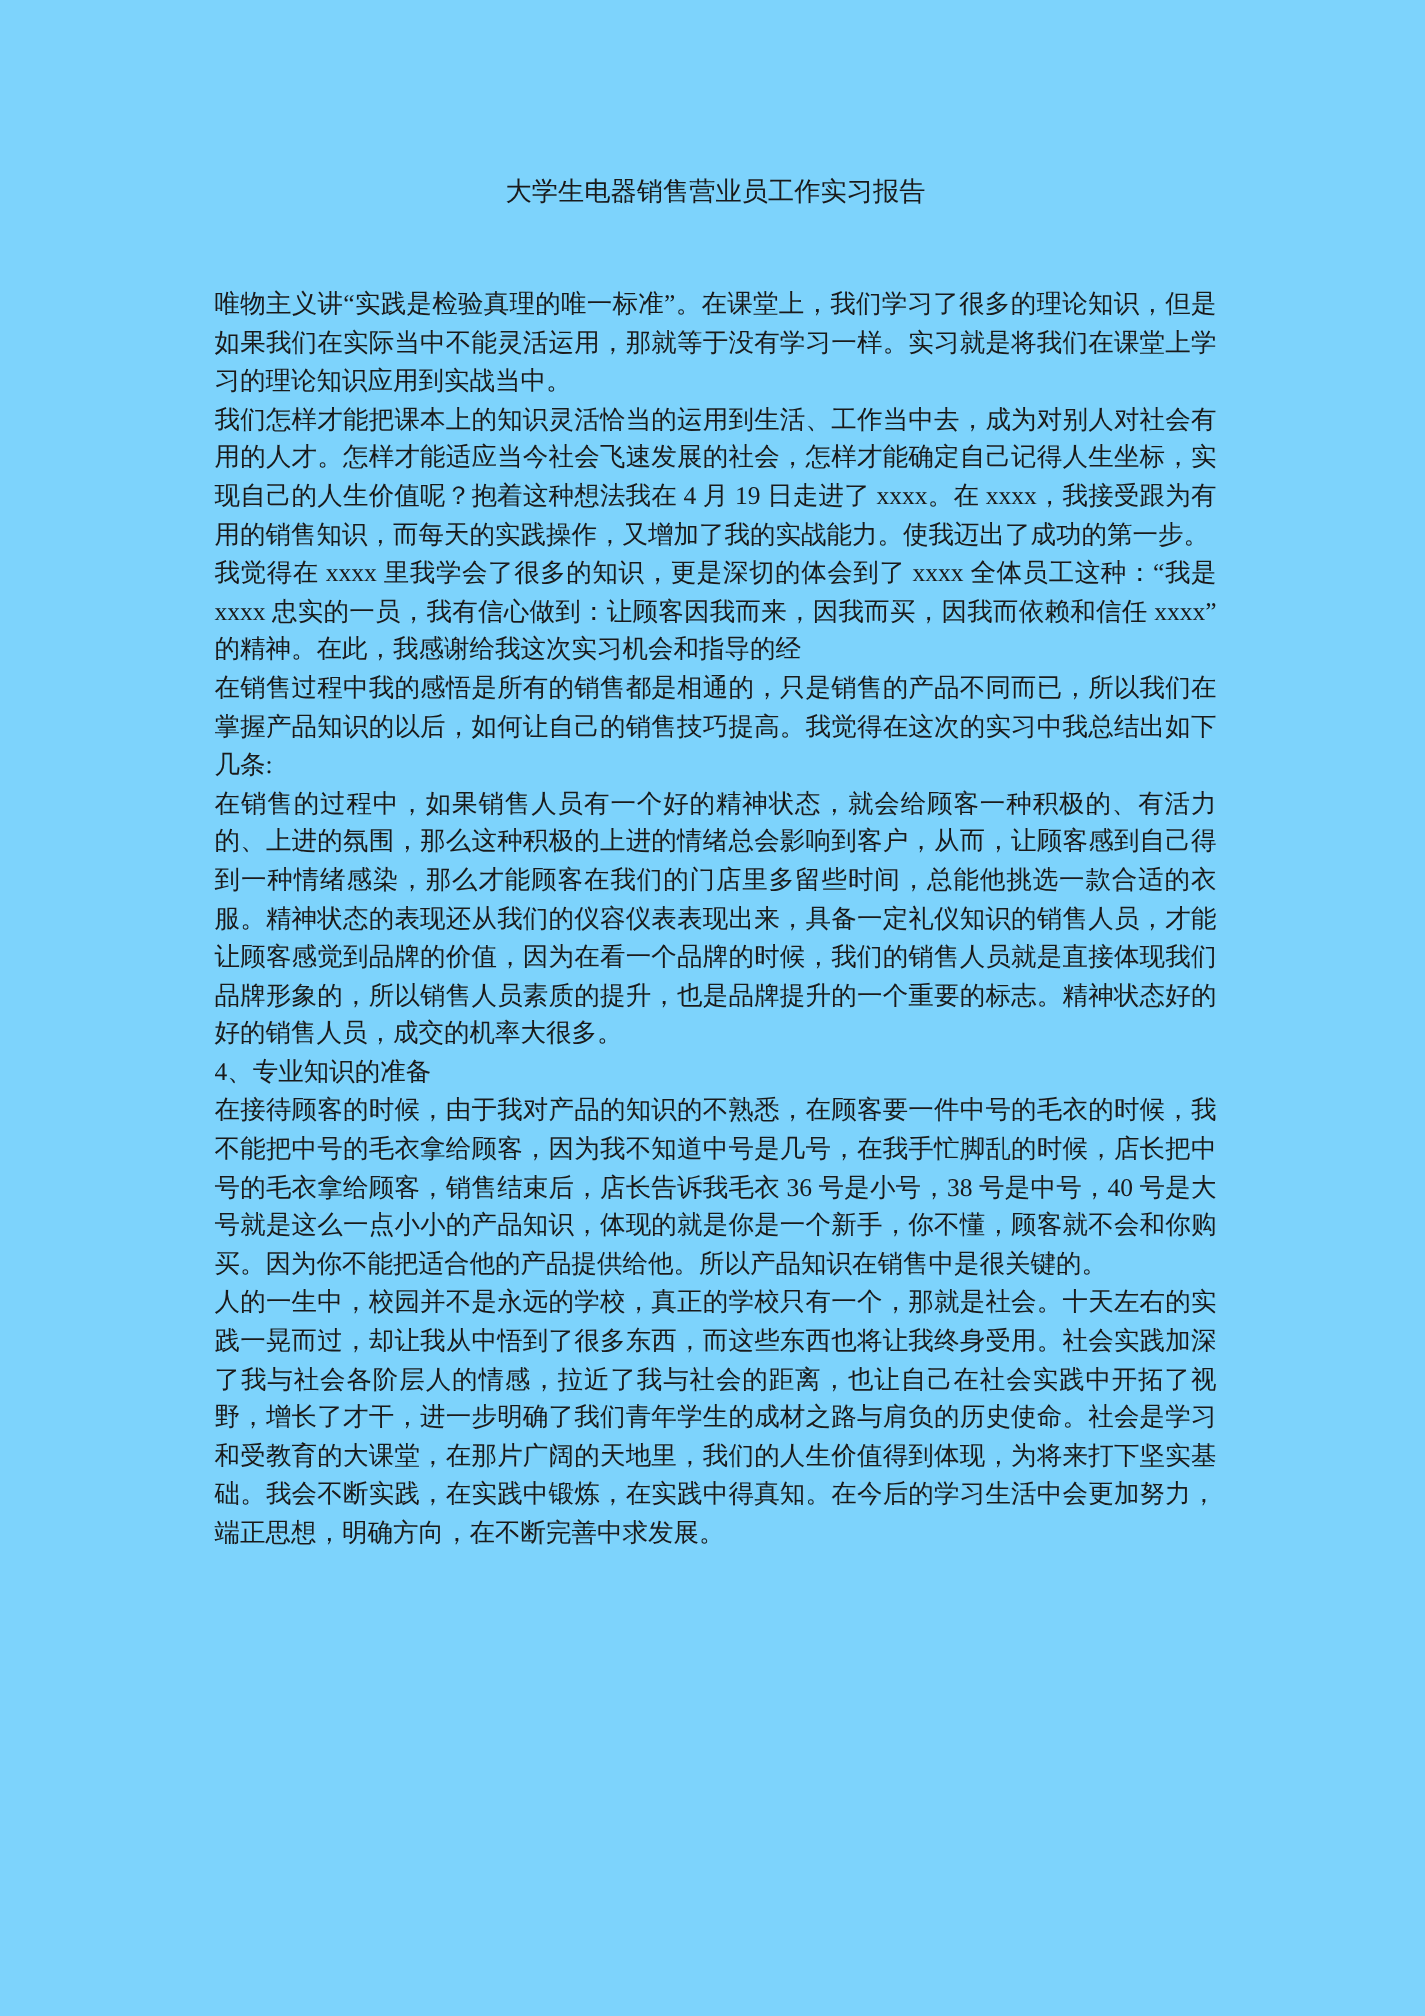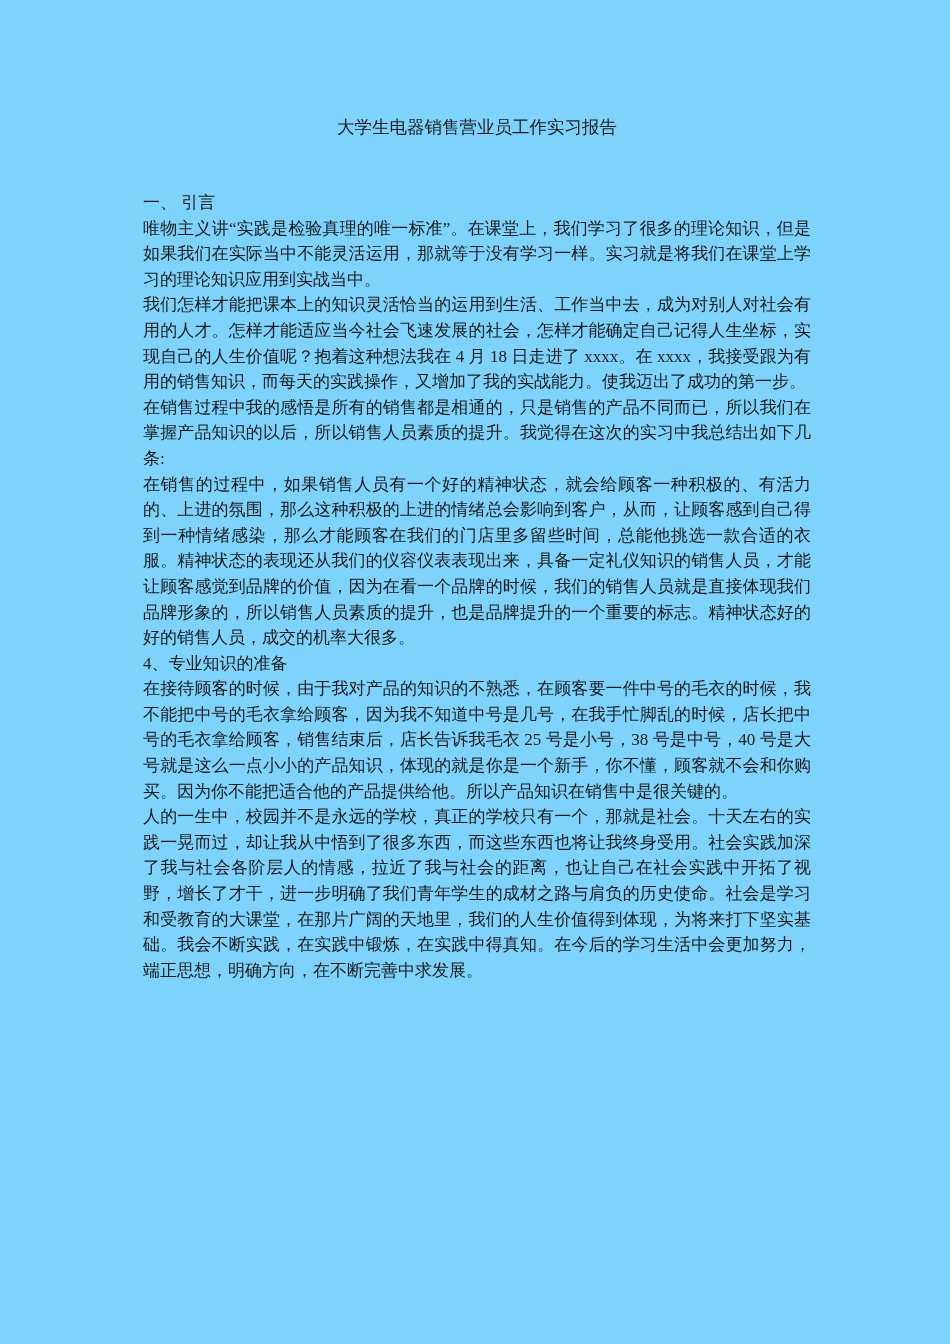--- a/index.html
+++ b/index.html
@@ -43,28 +43,28 @@
   }
 </style>
 </head>
 <body>
 
 <div class="page">
   <div class="content">
 
     <h1 class="doc-title">大学生电器销售营业员工作实习报告</h1>
 
-    <p class="para heading">一、 引言</p>
     <p class="para">唯物主义讲“实践是检验真理的唯一标准”。在课堂上，我们学习了很多的理论知识，但是如果我们在实际当中不能灵活运用，那就等于没有学习一样。实习就是将我们在课堂上学习的理论知识应用到实战当中。</p>
-    <p class="para">我们怎样才能把课本上的知识灵活恰当的运用到生活、工作当中去，成为对别人对社会有用的人才。怎样才能适应当今社会飞速发展的社会，怎样才能确定自己记得人生坐标，实现自己的人生价值呢？抱着这种想法我在 4 月 18 日走进了 xxxx。在 xxxx，我接受跟为有用的销售知识，而每天的实践操作，又增加了我的实战能力。使我迈出了成功的第一步。</p>
+    <p class="para">我们怎样才能把课本上的知识灵活恰当的运用到生活、工作当中去，成为对别人对社会有用的人才。怎样才能适应当今社会飞速发展的社会，怎样才能确定自己记得人生坐标，实现自己的人生价值呢？抱着这种想法我在 4 月 19 日走进了 xxxx。在 xxxx，我接受跟为有用的销售知识，而每天的实践操作，又增加了我的实战能力。使我迈出了成功的第一步。</p>
+    <p class="para">我觉得在 xxxx 里我学会了很多的知识，更是深切的体会到了 xxxx 全体员工这种：“我是 xxxx 忠实的一员，我有信心做到：让顾客因我而来，因我而买，因我而依赖和信任 xxxx” 的精神。在此，我感谢给我这次实习机会和指导的经</p>
 
-    <p class="para">在销售过程中我的感悟是所有的销售都是相通的，只是销售的产品不同而已，所以我们在掌握产品知识的以后，所以销售人员素质的提升。我觉得在这次的实习中我总结出如下几条:</p>
+    <p class="para">在销售过程中我的感悟是所有的销售都是相通的，只是销售的产品不同而已，所以我们在掌握产品知识的以后，如何让自己的销售技巧提高。我觉得在这次的实习中我总结出如下几条:</p>
 
     <p class="para">在销售的过程中，如果销售人员有一个好的精神状态，就会给顾客一种积极的、有活力的、上进的氛围，那么这种积极的上进的情绪总会影响到客户，从而，让顾客感到自己得到一种情绪感染，那么才能顾客在我们的门店里多留些时间，总能他挑选一款合适的衣服。精神状态的表现还从我们的仪容仪表表现出来，具备一定礼仪知识的销售人员，才能让顾客感觉到品牌的价值，因为在看一个品牌的时候，我们的销售人员就是直接体现我们品牌形象的，所以销售人员素质的提升，也是品牌提升的一个重要的标志。精神状态好的好的销售人员，成交的机率大很多。</p>
 
 
     <p class="para heading">4、专业知识的准备</p>
-    <p class="para">在接待顾客的时候，由于我对产品的知识的不熟悉，在顾客要一件中号的毛衣的时候，我不能把中号的毛衣拿给顾客，因为我不知道中号是几号，在我手忙脚乱的时候，店长把中号的毛衣拿给顾客，销售结束后，店长告诉我毛衣 25 号是小号，38 号是中号，40 号是大号就是这么一点小小的产品知识，体现的就是你是一个新手，你不懂，顾客就不会和你购买。因为你不能把适合他的产品提供给他。所以产品知识在销售中是很关键的。</p>
+    <p class="para">在接待顾客的时候，由于我对产品的知识的不熟悉，在顾客要一件中号的毛衣的时候，我不能把中号的毛衣拿给顾客，因为我不知道中号是几号，在我手忙脚乱的时候，店长把中号的毛衣拿给顾客，销售结束后，店长告诉我毛衣 36 号是小号，38 号是中号，40 号是大号就是这么一点小小的产品知识，体现的就是你是一个新手，你不懂，顾客就不会和你购买。因为你不能把适合他的产品提供给他。所以产品知识在销售中是很关键的。</p>
 
     <p class="para">人的一生中，校园并不是永远的学校，真正的学校只有一个，那就是社会。十天左右的实践一晃而过，却让我从中悟到了很多东西，而这些东西也将让我终身受用。社会实践加深了我与社会各阶层人的情感，拉近了我与社会的距离，也让自己在社会实践中开拓了视野，增长了才干，进一步明确了我们青年学生的成材之路与肩负的历史使命。社会是学习和受教育的大课堂，在那片广阔的天地里，我们的人生价值得到体现，为将来打下坚实基础。我会不断实践，在实践中锻炼，在实践中得真知。在今后的学习生活中会更加努力，端正思想，明确方向，在不断完善中求发展。</p>
 
   </div>
 </div>
 
 </body></html>

